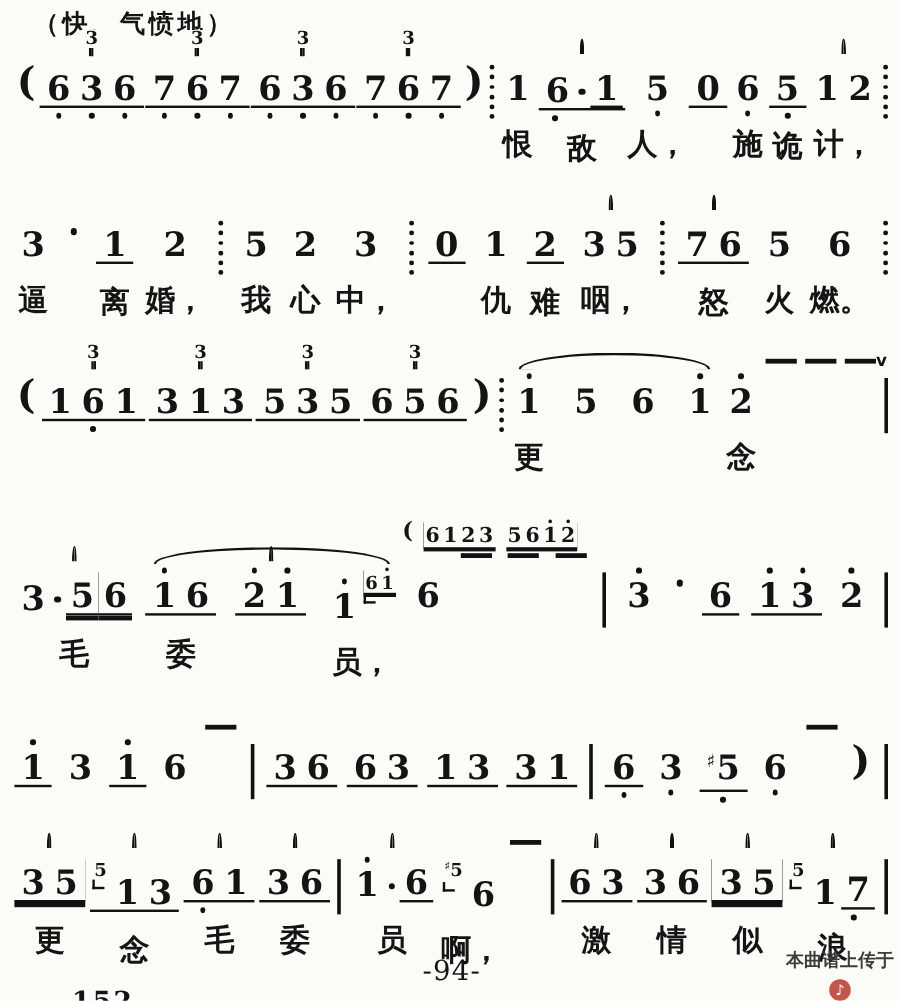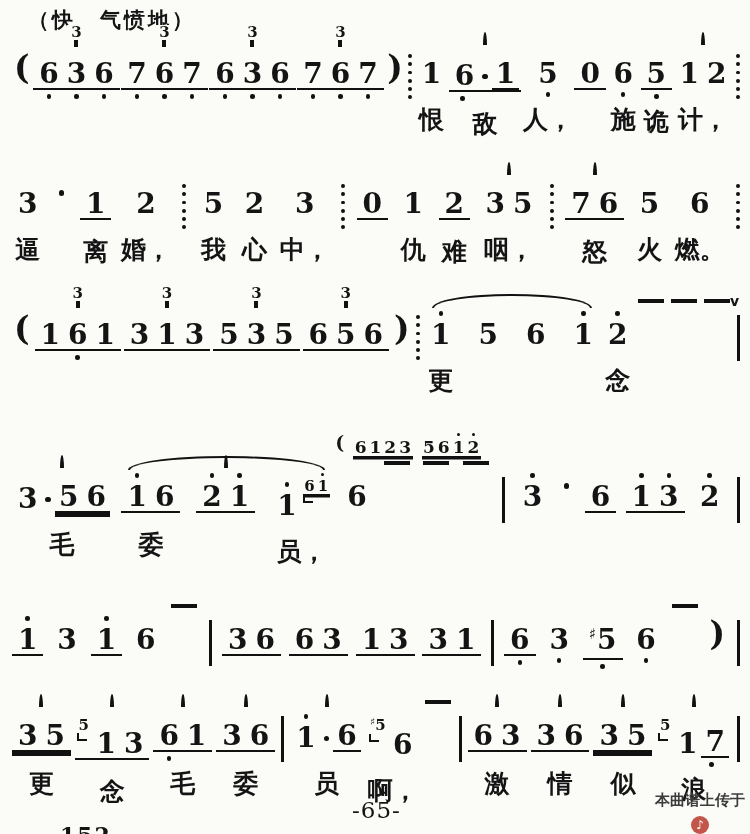--- a/index.html
+++ b/index.html
@@ -1672,20 +1672,20 @@
         <div class="tok">
           <div class="top"></div>
           <div class="mid">
             <div class="bar"></div>
           </div>
           <div class="low"></div>
           <div class="lyr"></div>
         </div>
       </div>
     </div>
-  <div class="pagenum">-65-</div>
+  <div class="pagenum">-94-</div>
   <div class="clipped">152</div>
   <div class="wm">
     <span class="wm-prefix">本曲谱上传于</span>
     <span class="logo" style="background: rgb(194, 86, 74);">♪</span>
     <span class="wm-site" style="color: rgb(138, 64, 56);">中国曲谱网</span>
   </div>
 </div>
 
 </body></html>

